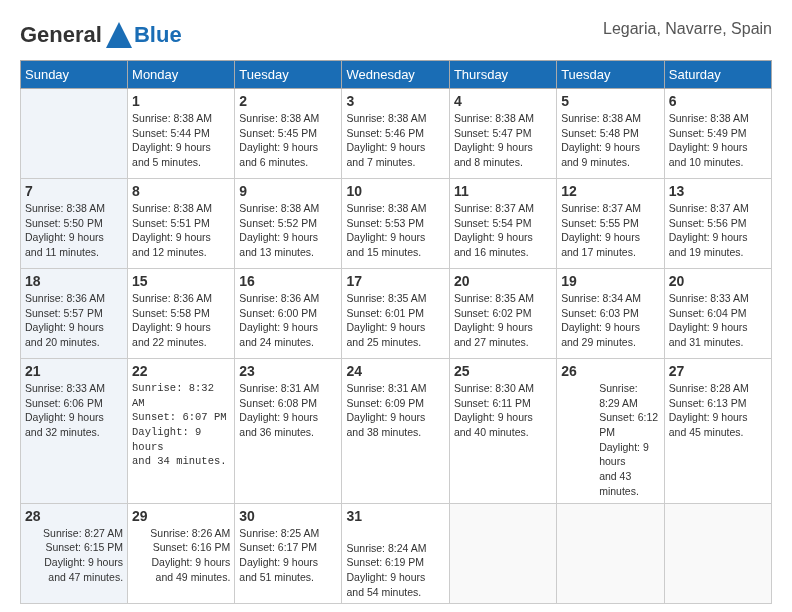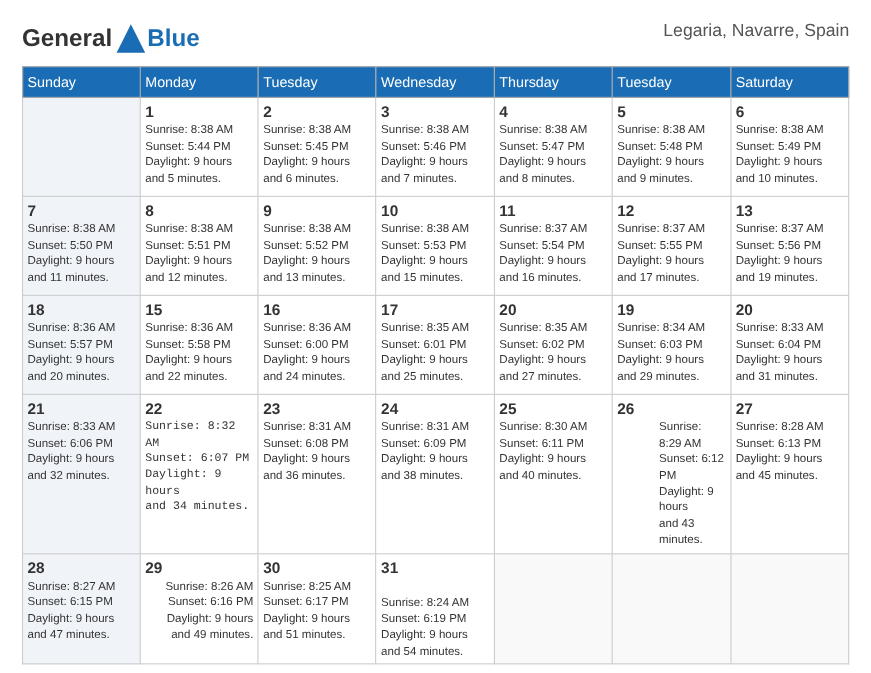--- a/index.html
+++ b/index.html
@@ -311,21 +311,21 @@
           <div class="day-number">27</div>
           <div class="day-info" style="white-space: pre-line;">Sunrise: 8:28 AM
 Sunset: 6:13 PM
 Daylight: 9 hours
 and 45 minutes.</div>
         </td>
       </tr>
       <tr class="week-row">
         <td>
           <div class="day-number">28</div>
-          <div class="day-info" style="white-space: pre-line;">Sunrise: 8:27 AM
+          <div class="day-info" style="white-space: pre-line; text-align: right;">Sunrise: 8:27 AM
 Sunset: 6:15 PM
 Daylight: 9 hours
 and 47 minutes.</div>
         </td>
         <td>
           <div class="day-number">29</div>
           <div class="day-info" style="white-space: pre-line; text-align: right;">Sunrise: 8:26 AM
 Sunset: 6:16 PM
 Daylight: 9 hours
 and 49 minutes.</div>

